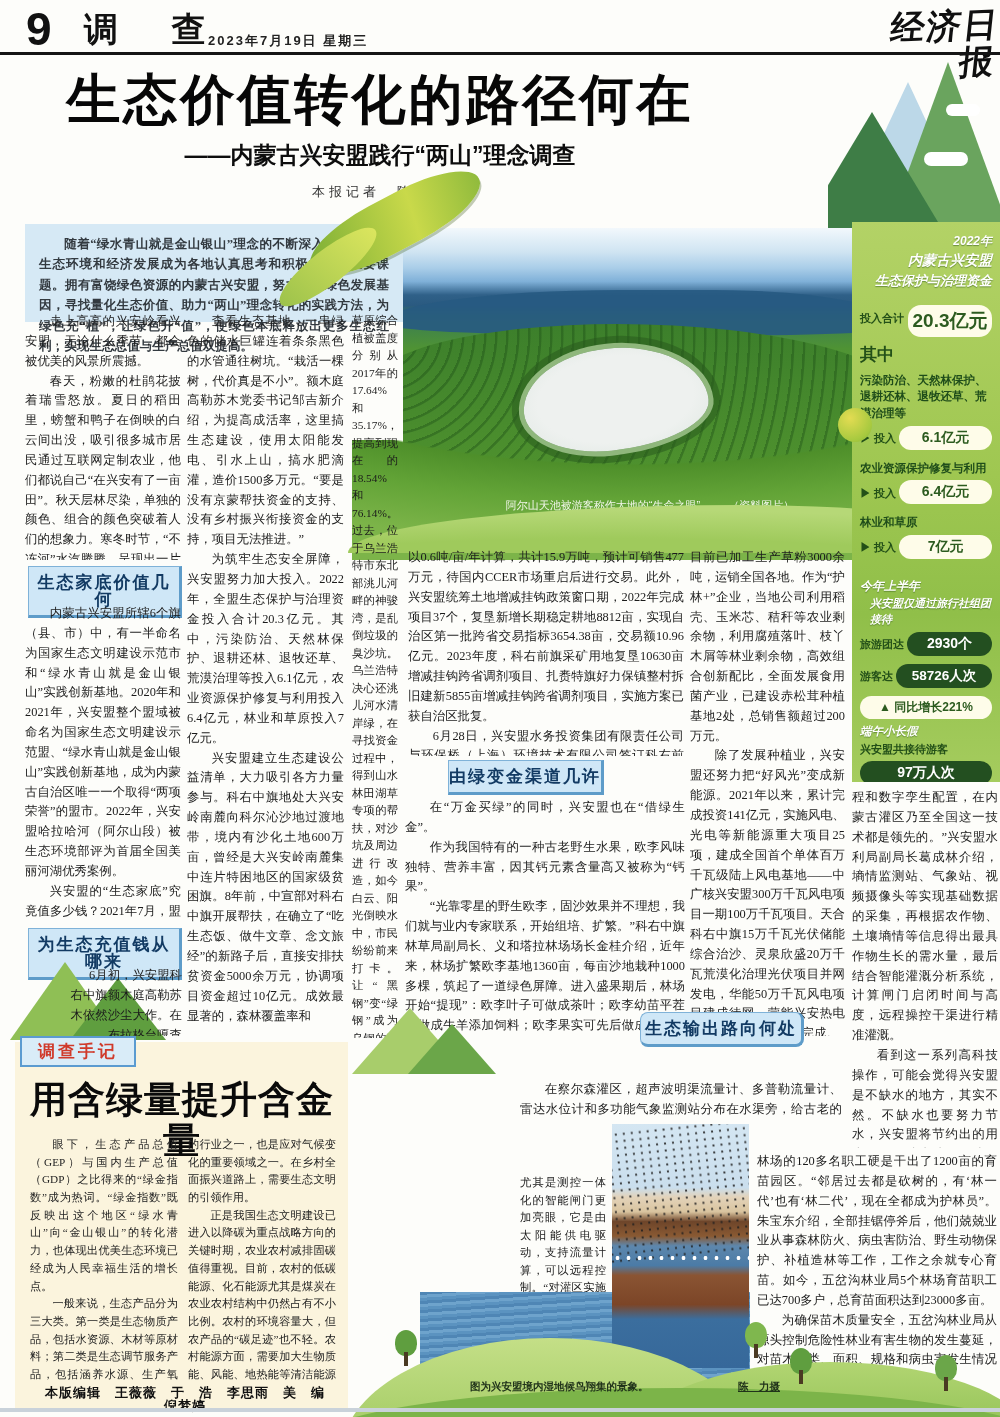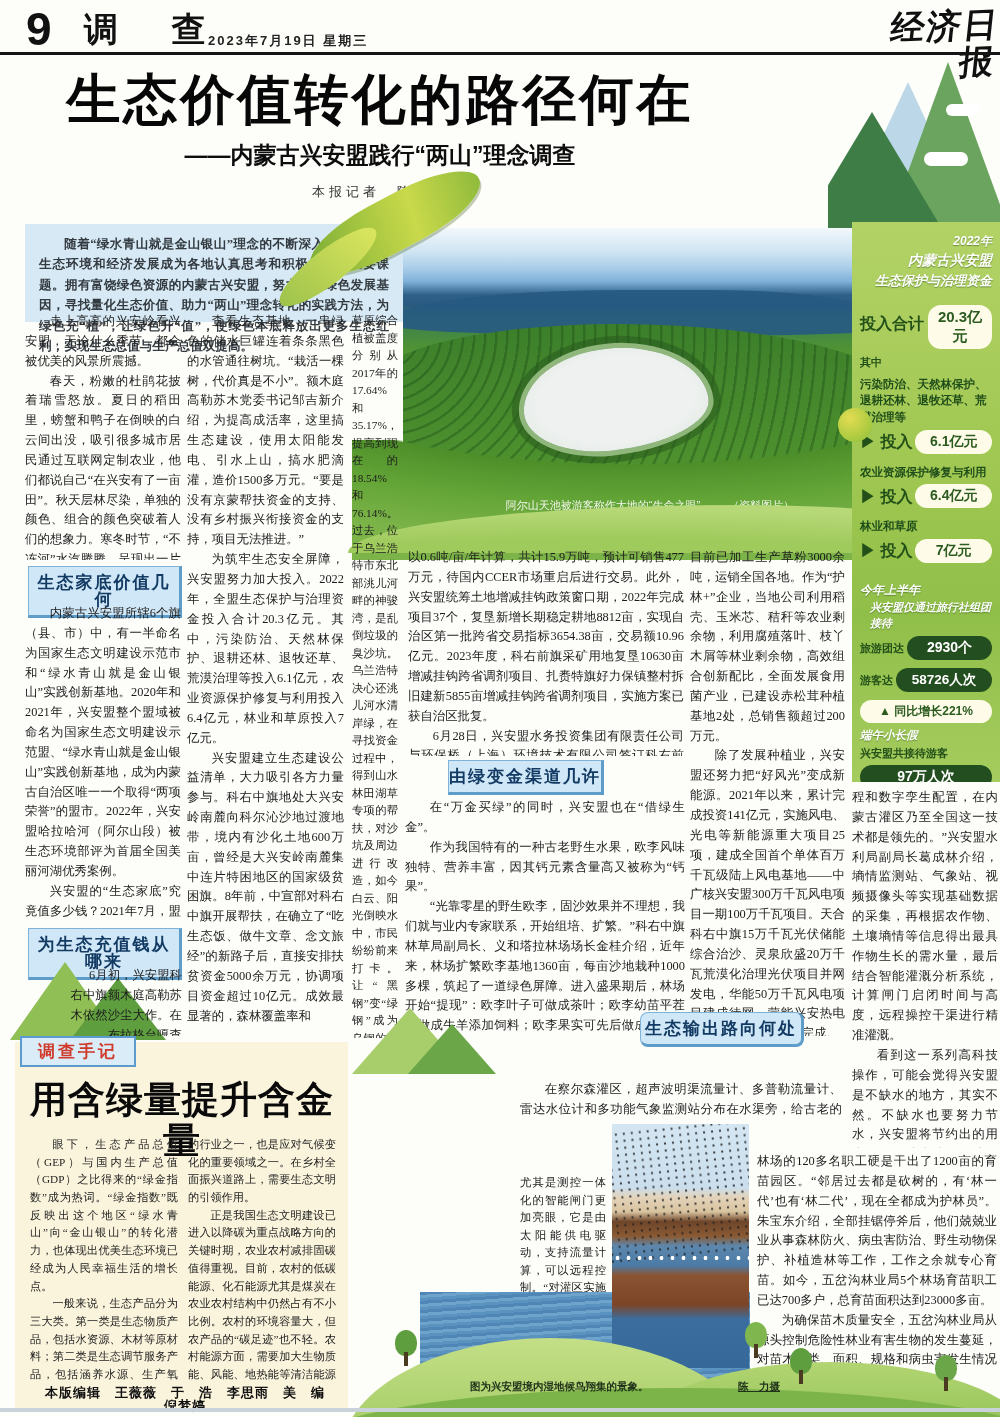--- a/index.html
+++ b/index.html
@@ -53,21 +53,21 @@
   .tri{position:absolute;bottom:0;width:0;height:0;}
   .cloud{position:absolute;background:#fff;border-radius:20px;}
   
   .info{left:852px;top:222px;width:148px;height:560px;box-sizing:border-box;padding:10px 8px;
         background:linear-gradient(180deg,#b3d266 0%,#9fc751 45%,#90bf49 70%,#a5cc5e 100%);overflow:hidden;
         font-family:"Liberation Sans",sans-serif;}
   .info .hd{color:#fff;font-weight:900;text-align:right;text-shadow:0 1px 1px rgba(40,80,20,.5);line-height:1.5;font-style:italic;}
   .pill-light{background:#fefce9;color:#2c5b1f;border-radius:13px;text-align:center;font-weight:900;padding:3px 4px;margin:4px 0;}
   .pill-dark{background:#234f20;color:#fff;border-radius:13px;text-align:center;font-weight:900;padding:3px 4px;margin:4px 0;}
   .ilabel{color:#1f4d1a;font-weight:900;font-size:11.5px;line-height:1.45;margin-top:6px;}
-  .irow{color:#235018;font-weight:900;font-size:16px;margin-top:2px;}
+  .irow{color:#235018;font-weight:900;font-size:11px;margin-top:2px;}
   .ball{left:838px;top:408px;width:34px;height:34px;border-radius:50%;background:radial-gradient(circle at 35% 30%,#e3dc52,#a6c93f 70%,#7fae35);}
   
   .notebook{left:15px;top:1042px;width:333px;height:366px;background:#fbf4dd;box-sizing:border-box;padding:8px 12px;}
   .nb-label{left:20px;top:1036px;width:112px;background:#d9ecf8;border:2px solid #5b9bd0;color:#d03a2a;
             font:900 17px/1 "Liberation Sans",sans-serif;text-align:center;padding:5px 0;letter-spacing:3px;}
   .nb-title{left:28px;top:1080px;width:308px;text-align:center;font:900 37px/1.1 "Liberation Sans",sans-serif;color:#0a0a0a;letter-spacing:1px;}
   .nb-col{font:11.2px/1.58 "Liberation Serif",serif;text-align:justify;overflow:hidden;color:#222;}
   .nb-col p{margin:0;text-indent:2em;}
   .footerline{left:40px;top:1386px;width:290px;text-align:center;font:bold 13px/1 "Liberation Serif",serif;color:#111;letter-spacing:1px;}
   
@@ -125,23 +125,23 @@
   <span style="margin-left:14px;">（资料图片）</span>
 </div>
 <div class="abs grass"></div>
 
 <div class="abs info">
   <div class="hd" style="font-size:12px;">2022年</div>
   <div class="hd" style="font-size:14px;">内蒙古兴安盟</div>
   <div class="hd" style="font-size:13px;">生态保护与治理资金</div>
   <div style="display:flex;align-items:center;gap:4px;margin-top:4px;">
     <span class="irow">投入合计</span>
-    <span class="pill-light" style="flex:1;font-size:15px;margin-top:10px;">20.3亿元</span>
-  </div>
-  <div class="irow" style="font-size:11px;">其中</div>
+    <span class="pill-light" style="flex:1;font-size:19px;margin-top:10px;">20.3亿元</span>
+  </div>
+  <div class="irow" style="font-size:17px;">其中</div>
   <div class="ilabel">污染防治、天然林保护、退耕还林、退牧还草、荒漠治理等</div>
   <div style="display:flex;align-items:center;gap:3px;">
     <span class="irow">▶ 投入</span>
     <span class="pill-light" style="flex:1;font-size:14px;">6.1亿元</span>
   </div>
   <div class="ilabel">农业资源保护修复与利用</div>
   <div style="display:flex;align-items:center;gap:3px;">
     <span class="irow">▶ 投入</span>
     <span class="pill-light" style="flex:1;font-size:14px;">6.4亿元</span>
   </div>

